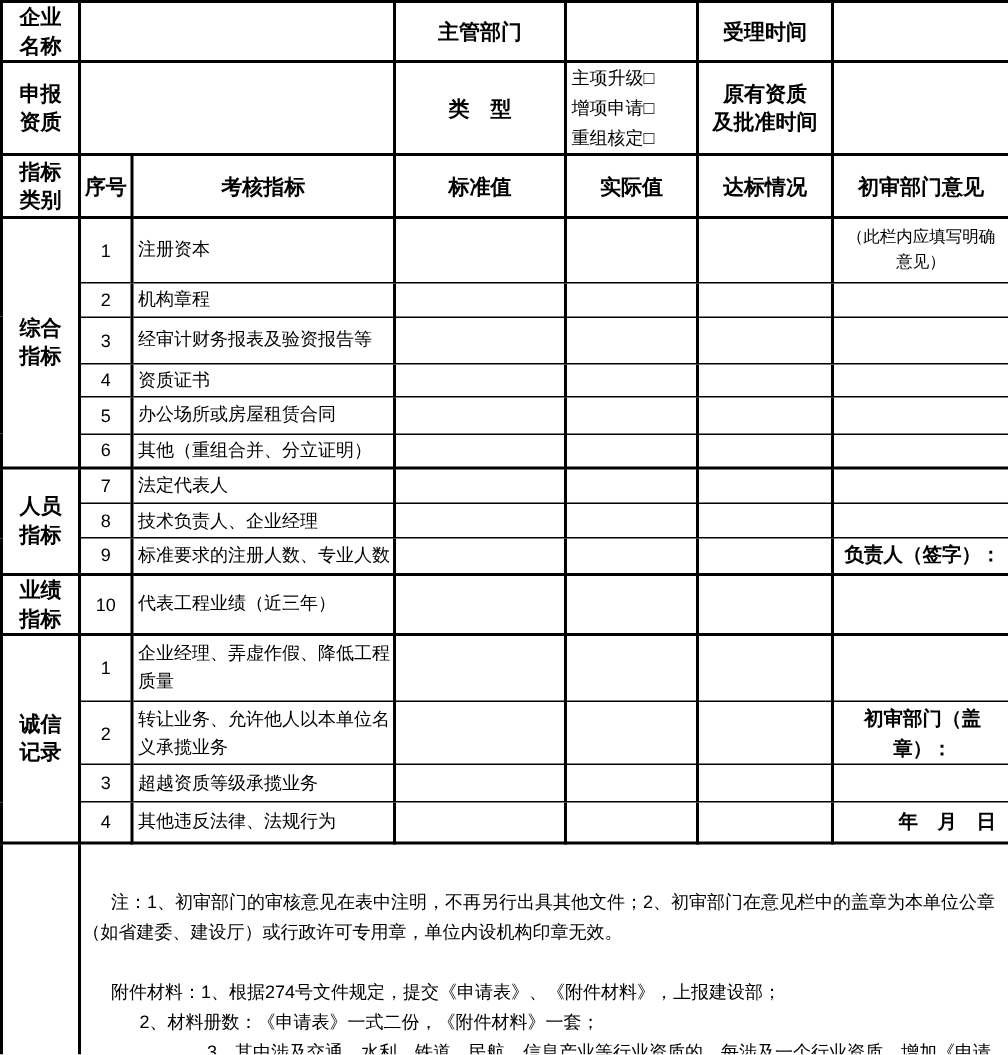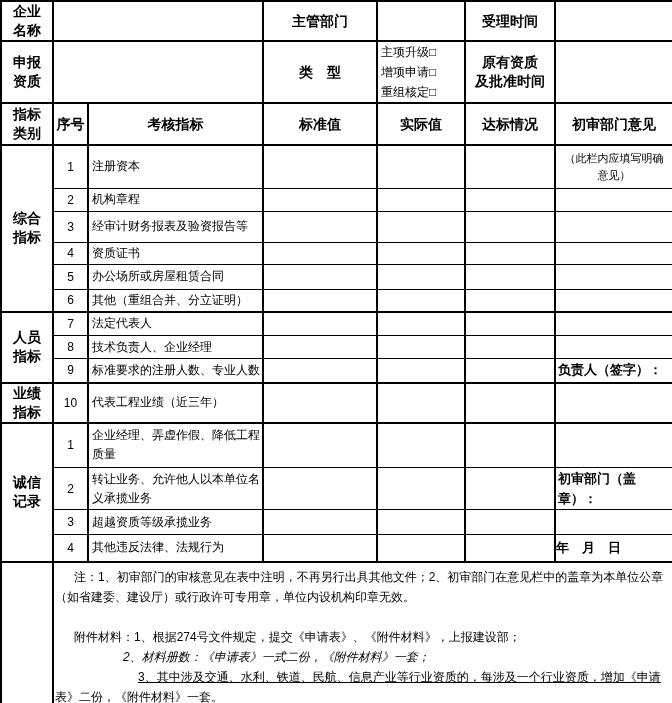--- a/index.html
+++ b/index.html
@@ -51,43 +51,43 @@
   .op-note {
     font-size: 11px;
     text-align: center;
     white-space: pre-line;
     line-height: 17px;
     font-weight: normal;
   }
   .op-bold {
     font-size: 13px;
     font-weight: bold;
-    text-align: left;
+    text-align: center;
     white-space: pre-line;
     padding-left: 2px;
     line-height: 20px;
   }
   .op-date {
     font-size: 13px;
     font-weight: bold;
-    text-align: left;
+    text-align: right;
     padding-right: 8px;
   }
   .notes {
     vertical-align: top;
     font-size: 12px;
     line-height: 20px;
     padding: 4px 4px 0 0;
     text-align: left;
   }
   .notes div { white-space: nowrap; }
-  .n1 { padding-left: 20px; }
+  .n1 { padding-left: 20px; margin-top: 24px; }
   .n2 { padding-left: 1px; }
   .a1 { padding-left: 20px; margin-top: 20px; }
-  .a2 { padding-left: 69px; font-style: italic; }
+  .a2 { padding-left: 39px; }
   .a3 { padding-left: 84px; text-decoration: underline; }
   .a4 { padding-left: 1px; }
 </style>
 </head>
 <body>
 
 <div id="form-wrap">
 <table>
   <colgroup>
     <col style="width:52px">

